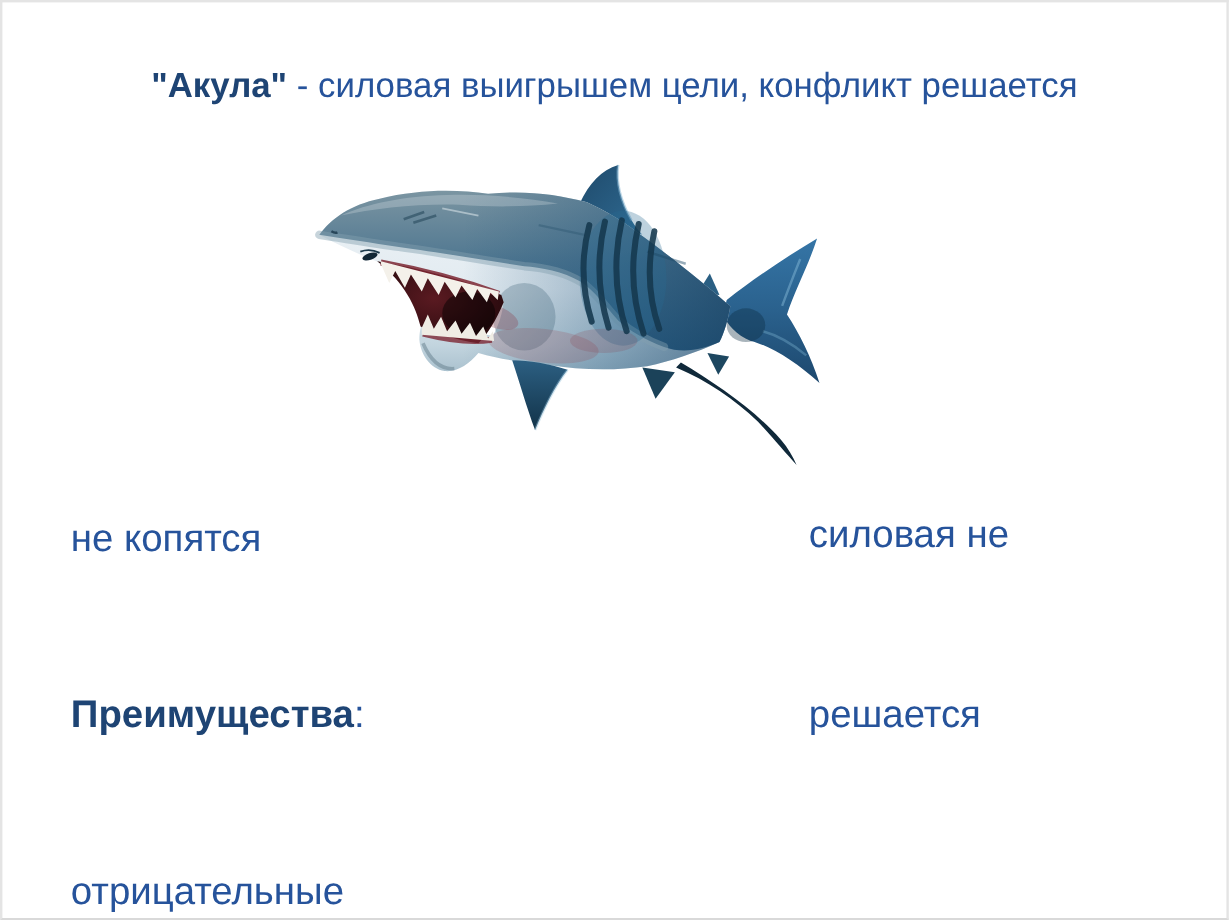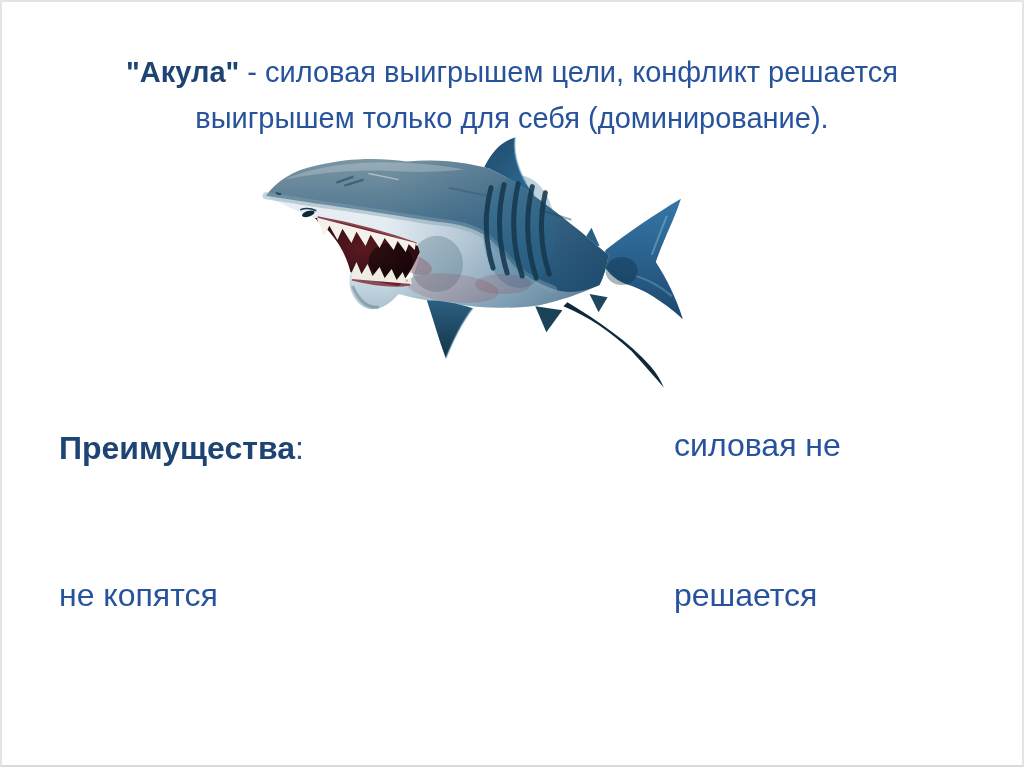--- a/index.html
+++ b/index.html
@@ -27,21 +27,20 @@
   .shark{position:absolute;left:238px;top:133px;width:462px;height:262px;}
   .shark svg{width:100%;height:100%;display:block;}
 </style>
 </head>
 <body>
 
 <div class="slide">
 
   <div class="title">
     <div><span class="kw">"Акула"</span><span> - силовая выигрышем цели, конфликт решается</span></div>
-    <div>выигрышем только для себя (доминирование).</div>
   </div>
 
   <div class="shark">
     <svg viewBox="0 0 460 260" xmlns="http://www.w3.org/2000/svg">
       <defs>
         <linearGradient id="gBelly" x1="0" y1="0" x2="0" y2="1">
           <stop offset="0" stop-color="#eef3f6"></stop>
             <stop offset=".55" stop-color="#e2ebf1"></stop>
           <stop offset=".85" stop-color="#c3d5df"></stop>
             <stop offset="1" stop-color="#abc2cf"></stop>
@@ -135,22 +134,23 @@
       <g>
         <path d="M 186,164 C 192,182 198,203 205,222 C 212,205 221,186 232,172 C 217,167 200,164 186,164 Z" fill="url(#gFin)"></path>
         <path d="M 205,222 C 212,205 221,186 232,172" stroke="rgba(150,195,220,.4)" stroke-width="2" fill="none"></path>
       </g>
       <path d="M 294,170 L 305,196 L 321,174 Z" fill="#1b4259"></path>
       <path d="M 348,158 L 357,176 L 366,161 Z" fill="#1d4760"></path>
     </svg>
   </div>
 
   <div class="col adv">
+    <div>не копятся</div>
     <div><span class="hd">Преимущества</span><span>:</span></div>
-    <div>не копятся</div>
+    <div>отрицательные</div>
     
     
     
   </div>
 
   <div class="col dis">
     <div>силовая не</div>
     <div>решается</div>
     
     

